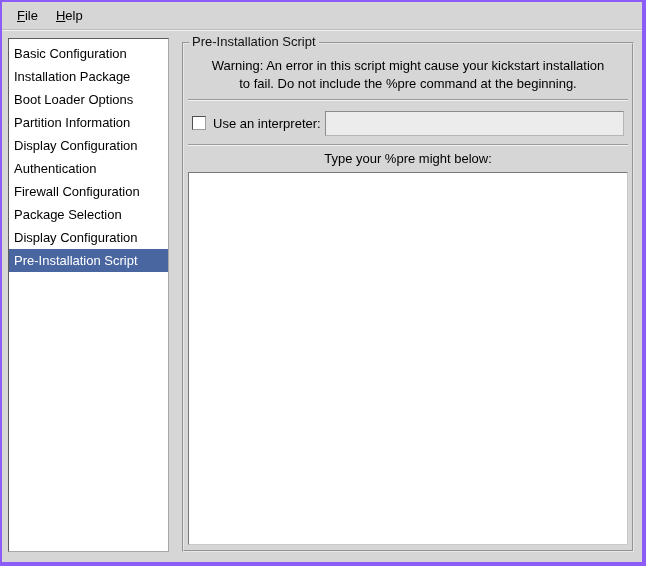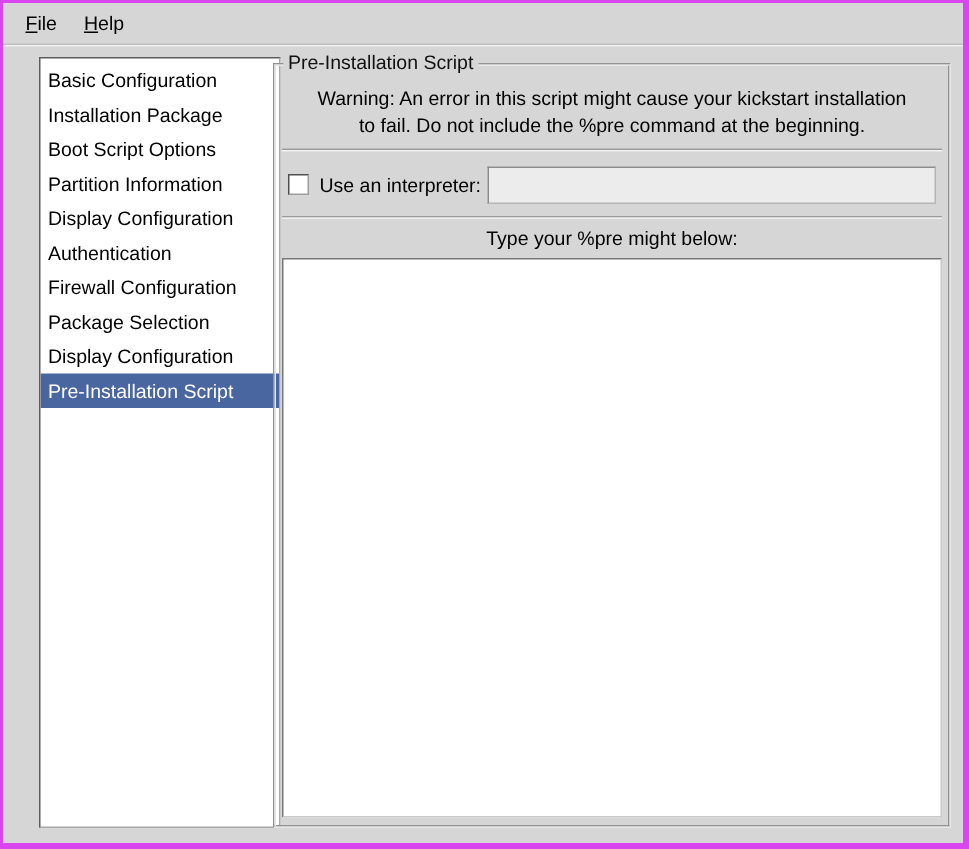--- a/index.html
+++ b/index.html
@@ -1,21 +1,21 @@
 <!DOCTYPE html>
 <html><head>
 <meta charset="utf-8">
 <style>
   * { margin: 0; padding: 0; box-sizing: border-box; }
   html, body { background: #9e9e9e; }
   body { font-family: "Liberation Sans", "DejaVu Sans", sans-serif; font-size: 13px; color: #000; }
 
   .app {
     position: relative; width: 646px; height: 566px;
-    background: #d946ef;
+    background: #8b5cf6;
   }
   .window {
     position: absolute; top: 2px; left: 2px; right: 4px; bottom: 4px;
     background: #d6d6d6; overflow: hidden;
   }
 
   
   .menubar {
     position: absolute; top: 0; left: 0; right: 0; height: 28px;
     display: flex; align-items: center; padding-left: 6px;
@@ -23,21 +23,21 @@
     border-bottom: 1px solid #bdbdbd;
     box-shadow: 0 1px 0 #f0f0f0;
   }
   .menu-item {
     padding: 3px 9px; cursor: default;
   }
   .menu-item::first-letter { text-decoration: underline; }
 
   
   .sidebar {
-    position: absolute; left: 24px; top: 36px; width: 161px; bottom: 10px;
+    position: absolute; left: 6px; top: 36px; width: 161px; bottom: 10px;
     background: #ffffff;
     border: 1px solid;
     border-color: #5c5c5c #a8a8a8 #a8a8a8 #5c5c5c;
     padding-top: 3px; overflow: hidden;
   }
   .sidebar-item {
     height: 23px; line-height: 23px; padding-left: 5px;
     white-space: nowrap; cursor: default;
   }
   .sidebar-item.selected { background: #4a66a0; color: #ffffff; }
@@ -102,21 +102,21 @@
   <div class="window">
 
     <div class="menubar">
       <span class="menu-item">File</span>
       <span class="menu-item">Help</span>
     </div>
 
     <div class="sidebar">
       <div class="sidebar-item">Basic Configuration</div>
       <div class="sidebar-item">Installation Package</div>
-      <div class="sidebar-item">Boot Script Options</div>
+      <div class="sidebar-item">Boot Loader Options</div>
       <div class="sidebar-item">Partition Information</div>
       <div class="sidebar-item">Display Configuration</div>
       <div class="sidebar-item">Authentication</div>
       <div class="sidebar-item">Firewall Configuration</div>
       <div class="sidebar-item">Package Selection</div>
       <div class="sidebar-item">Display Configuration</div>
       <div class="sidebar-item selected">Pre-Installation Script</div>
     </div>
 
     <div class="frame">

